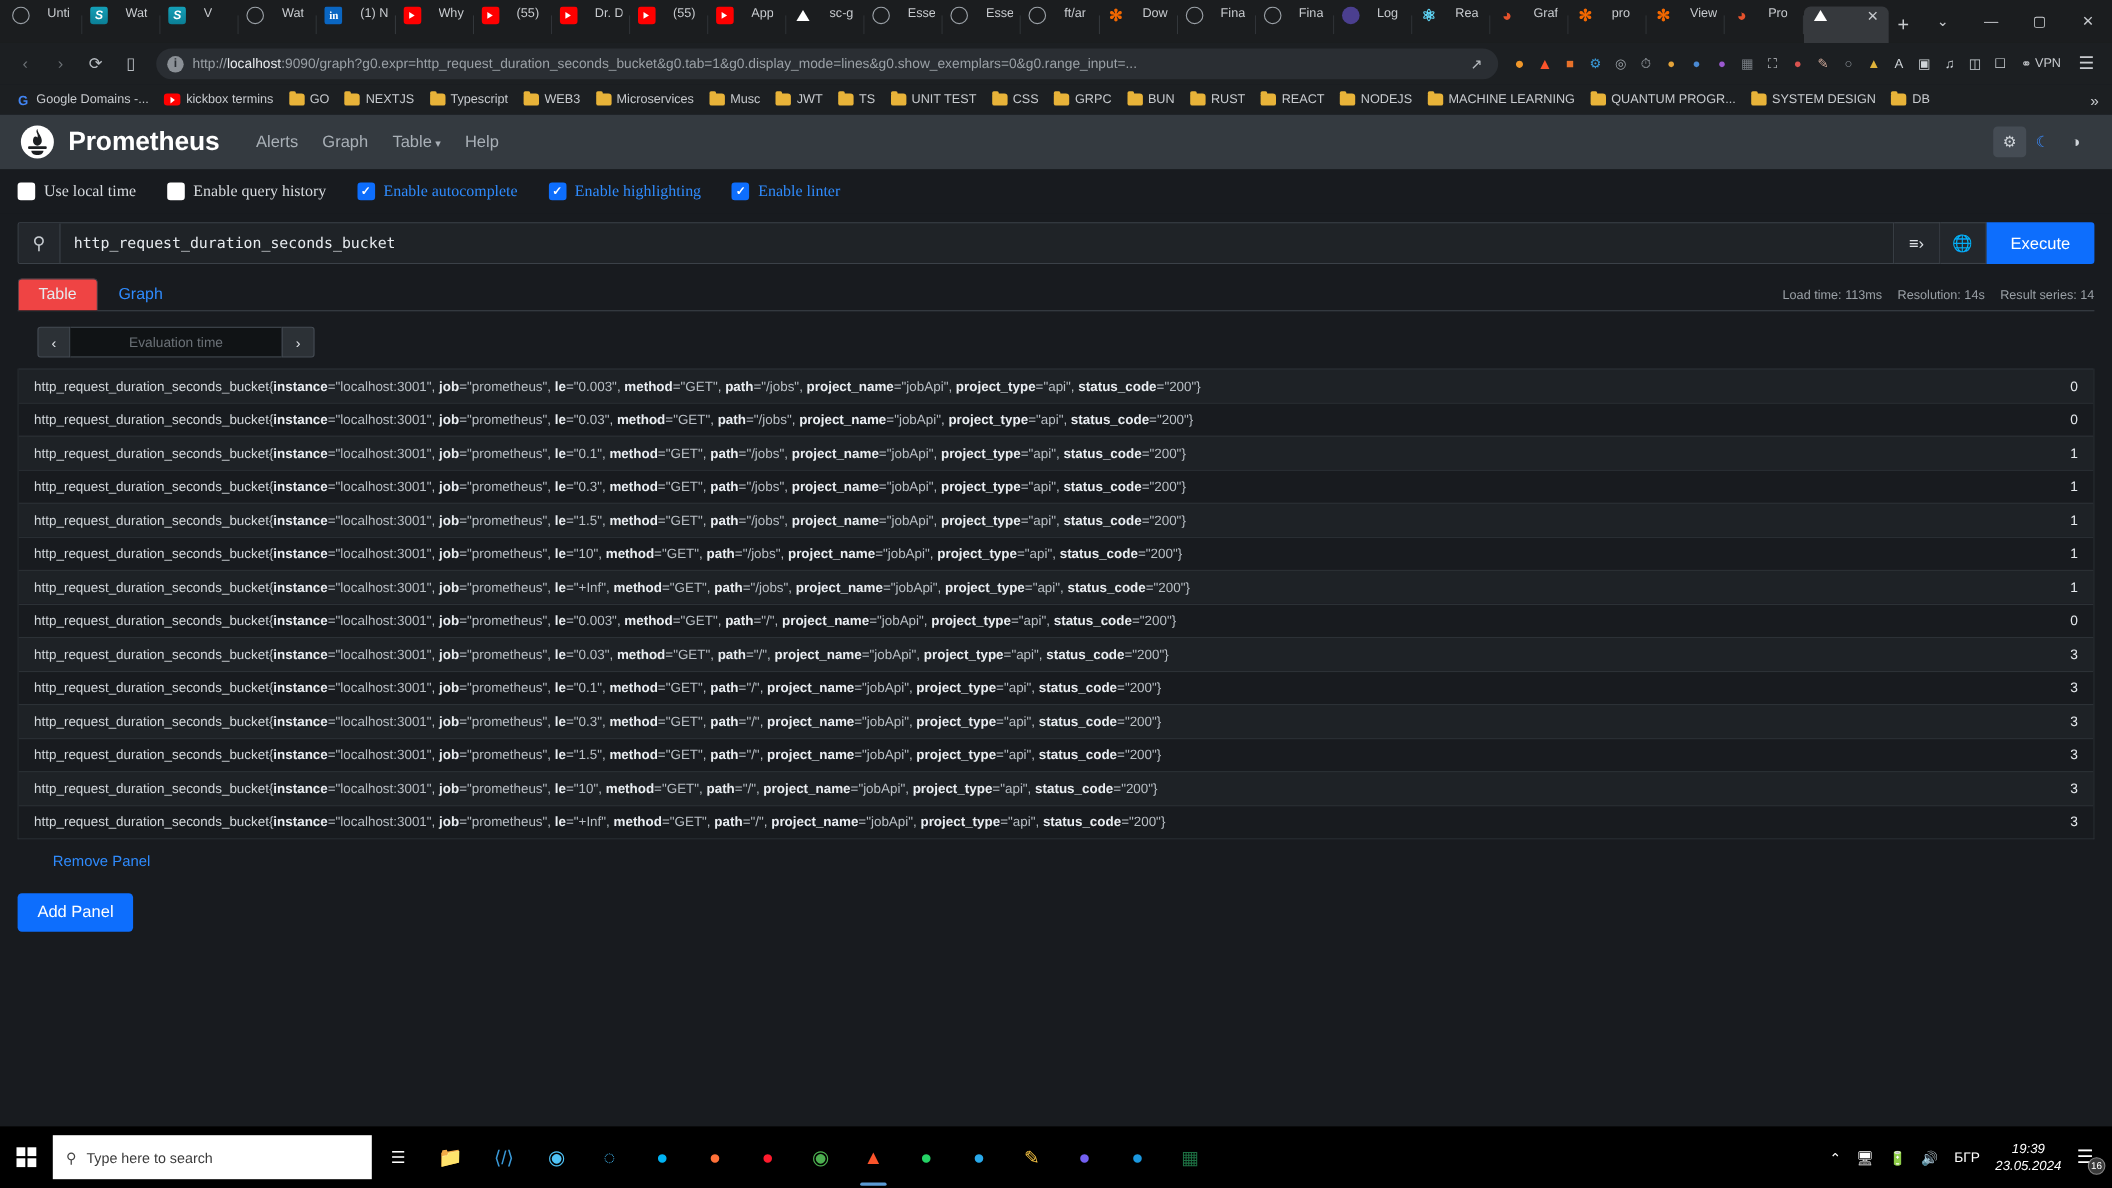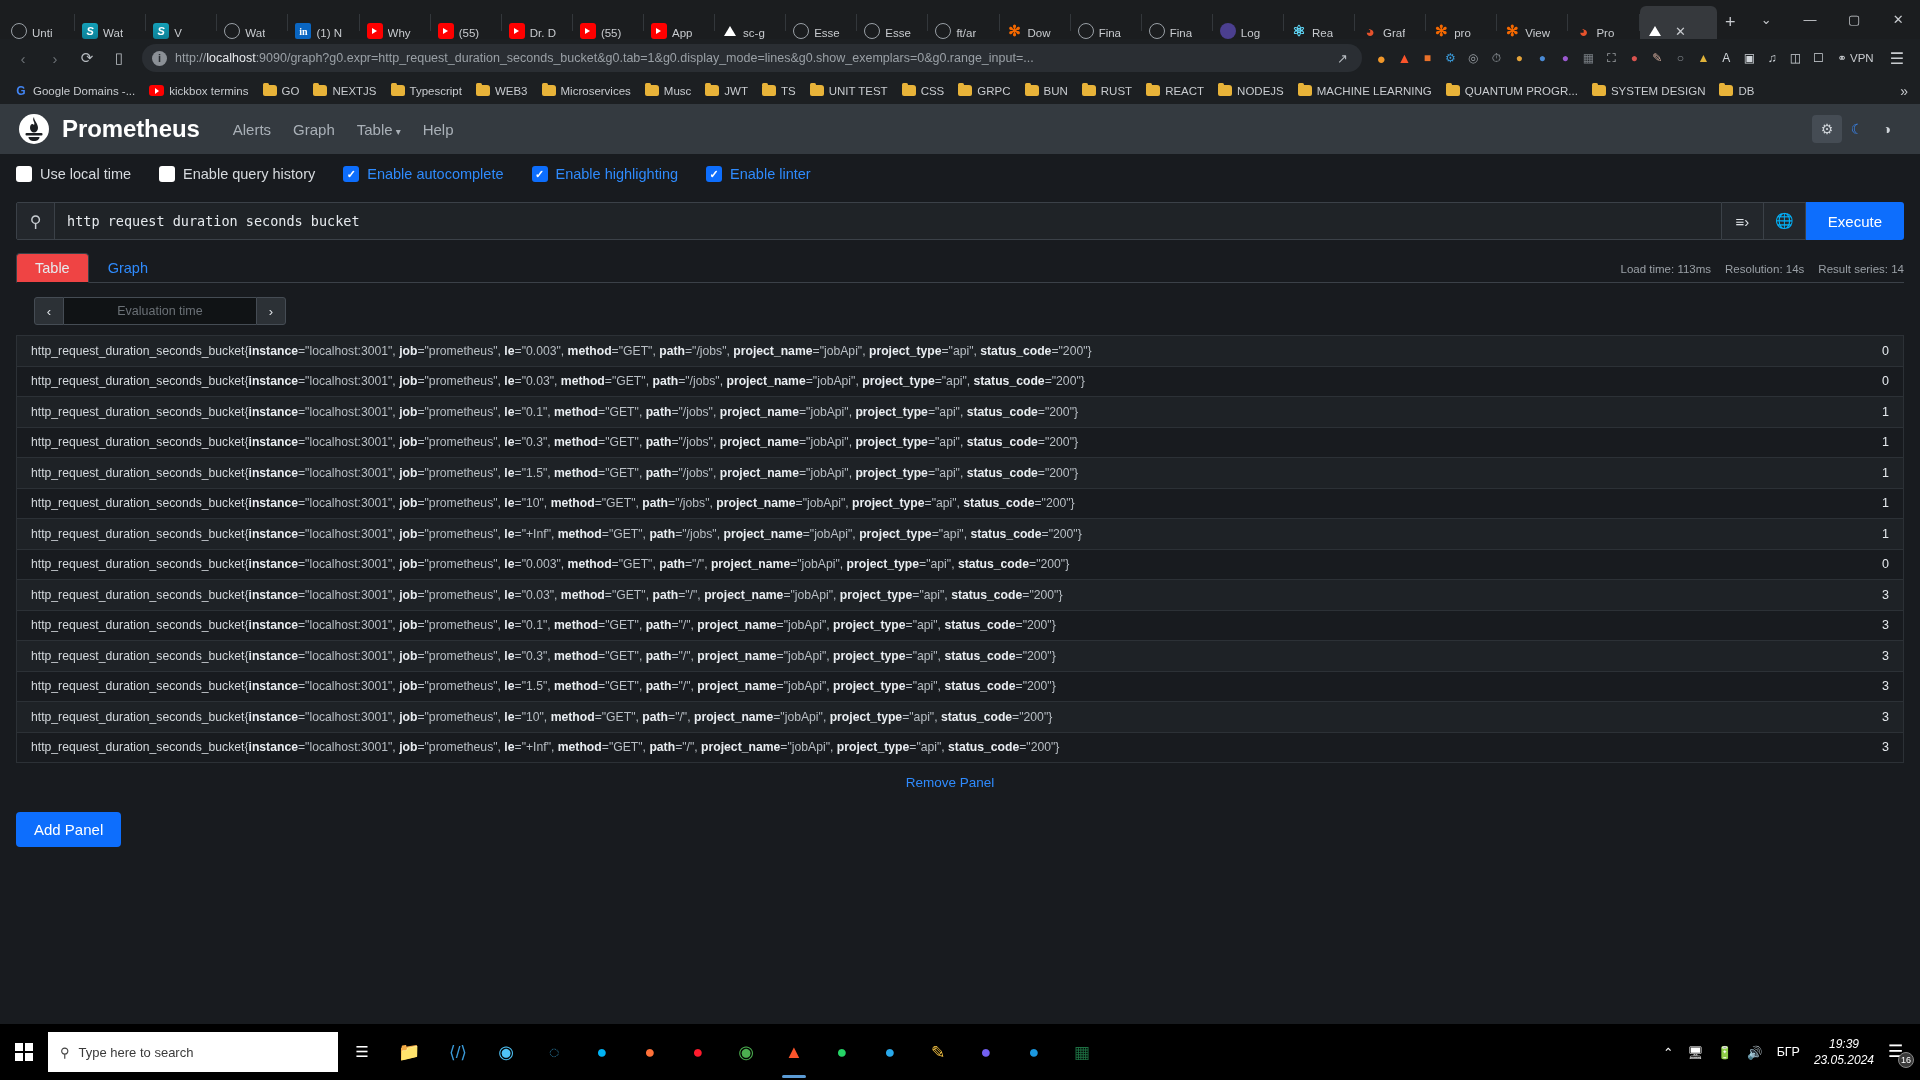--- a/index.html
+++ b/index.html
@@ -12,21 +12,21 @@
 
   
   .browser { width: 1920px; height: 1024px; background: #1c1f22; display: flex; flex-direction: column; }
 
   
   .tabstrip {
     height: 39px; background: #1b1d1f; display: flex; align-items: flex-end;
     padding-left: 4px; position: relative;
   }
   .tab {
-    height: 33px; width: 72px; display: flex; align-items: flex-end; gap: 5px;
+    height: 33px; width: 72px; display: flex; align-items: flex-start; gap: 16px;
     padding: 0 7px; color: #c8cbcf; font-size: 12px; position: relative;
     border-radius: 6px 6px 0 0; white-space: nowrap; overflow: hidden;
   }
   .tab:not(.active)::after {
     content: ""; position: absolute; right: 0; top: 8px; height: 17px; width: 1px; background: #33373b;
   }
   .tab.active { background: #36393d; width: 78px; }
   .tab.active::after { display: none; }
   .tab .tlabel { overflow: hidden; text-overflow: clip; font-size: 11.5px; }
   .favicon {
@@ -81,21 +81,21 @@
   .page { flex: 1; background: #181b1f; overflow: hidden; position: relative; }
 
   .pnav { height: 50px; background: #343a40; display: flex; align-items: center; padding: 0 18px; gap: 0; }
   .plogo { width: 32px; height: 32px; margin-right: 12px; }
   .pbrand { color: #fff; font-size: 24px; font-weight: 700; margin-right: 22px; letter-spacing: -0.1px;}
   .pnavlink { color: #a9b0b7; font-size: 15px; padding: 0 11px; }
   .pnavright { margin-left: auto; display: flex; gap: 0; }
   .themebtn { width: 30px; height: 28px; display:flex;align-items:center;justify-content:center; color: #cfd4d9; font-size: 14px; }
   .themebtn.sel { background: #454c54; border-radius: 4px; }
 
-  .optsrow { height: 40px; display: flex; align-items: center; padding: 0 16px; gap: 0; background: #181b1f; }
+  .optsrow { height: 40px; display: flex; align-items: center; padding: 0 16px; gap: 0; background: #181b1f; font-family: Liberation Serif, serif; }
   .opt { display: flex; align-items: center; gap: 8px; margin-right: 28px; font-size: 14.5px; }
   .cbox { width: 16px; height: 16px; border-radius: 3px; background: #fff; flex:0 0 16px; display:flex;align-items:center;justify-content:center;}
   .cbox.on { background: #0d6efd; }
   .cbox.on::after { content:"✓"; color:#fff; font-size: 11px; line-height: 1; font-weight: bold;}
   .optlabel { color: #d6dade; }
   .opt.checked .optlabel { color: #2f8bfd; }
 
   .qrow { margin: 8px 16px 0 16px; display: flex; align-items: stretch; height: 38px; }
   .qwrap { flex: 1; display: flex; background: #1f2327; border: 1px solid #3b4148; border-radius: 2px 0 0 2px; overflow: hidden;}
   .qicon { width: 38px; display:flex;align-items:center;justify-content:center; color:#c7ccd1; font-size: 16px; border-right: 1px solid #3b4148; background:#23272c;}
@@ -124,21 +124,21 @@
           padding: 0 14px; font-size: 12.2px; color: #d3d8dc; }
   .trow:nth-child(odd) { background: #1e2226; }
   .trow:nth-child(even) { background: #181b1f; }
   .tcell { flex: 1; white-space: nowrap; overflow: hidden; font-family: "Liberation Sans", sans-serif; }
   .tcell .mname { color: #d3d8dc; }
   .tcell .lbl { font-weight: 700; color: #e9edf1; }
   .tcell .val { color: #b9bfc5; }
   .tcell .punc { color: #b9bfc5; }
   .tval { color: #e6eaee; font-size: 12.5px; width: 40px; text-align: right; }
 
-  .removepanel { text-align: center; margin: 12px 20px 0 0; color: #2f8bfd; font-size: 13.5px; }
+  .removepanel { text-align: left; margin: 12px 20px 0 0; color: #2f8bfd; font-size: 13.5px; padding-left: 48px; }
   .addpanel { margin: 22px 0 0 16px; background: #0d6efd; color: #fff; font-size: 15px;
               padding: 9px 18px; border-radius: 4px; display: inline-block; }
 
   
   .taskbar { position: absolute; left: 0; bottom: 0; width: 1920px; height: 56px; background: #000; display: flex; align-items: center; }
   .startbtn { width: 48px; height: 56px; display:flex;align-items:center;justify-content:center;}
   .winlogo { width: 18px; height: 18px; display: grid; grid-template-columns: 1fr 1fr; grid-template-rows: 1fr 1fr; gap: 2px;}
   .winlogo span { background: #fff; }
   .searchbox { width: 290px; height: 40px; background: #fff; display: flex; align-items: center; gap: 9px; padding: 0 12px; }
   .searchbox .st { color: #3a3a3a; font-size: 13px; }

